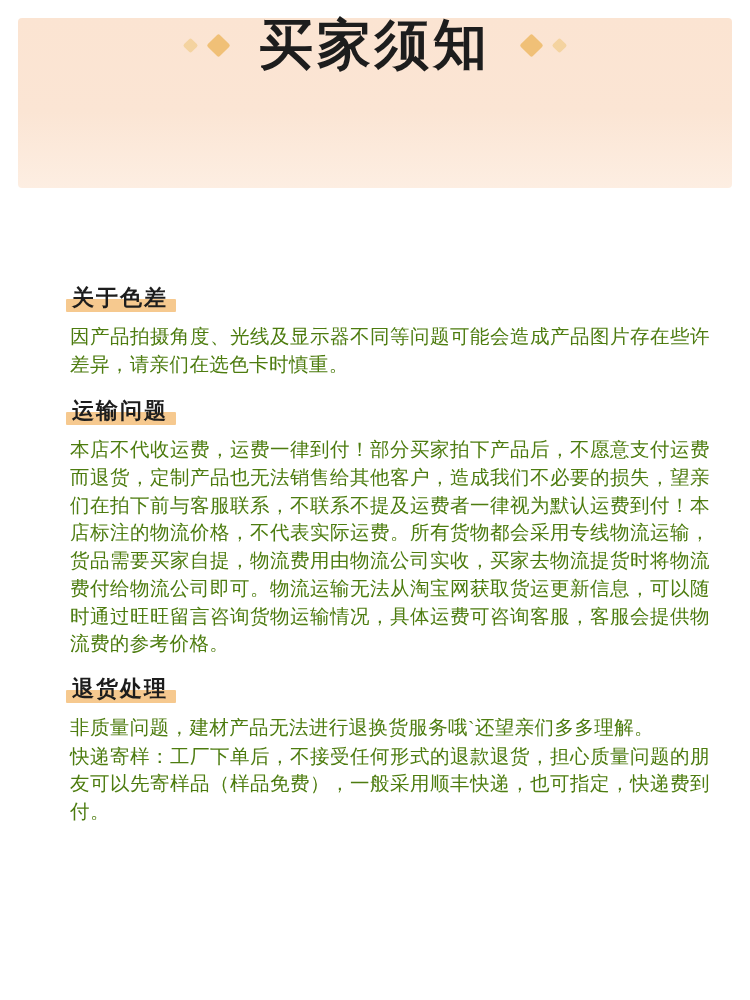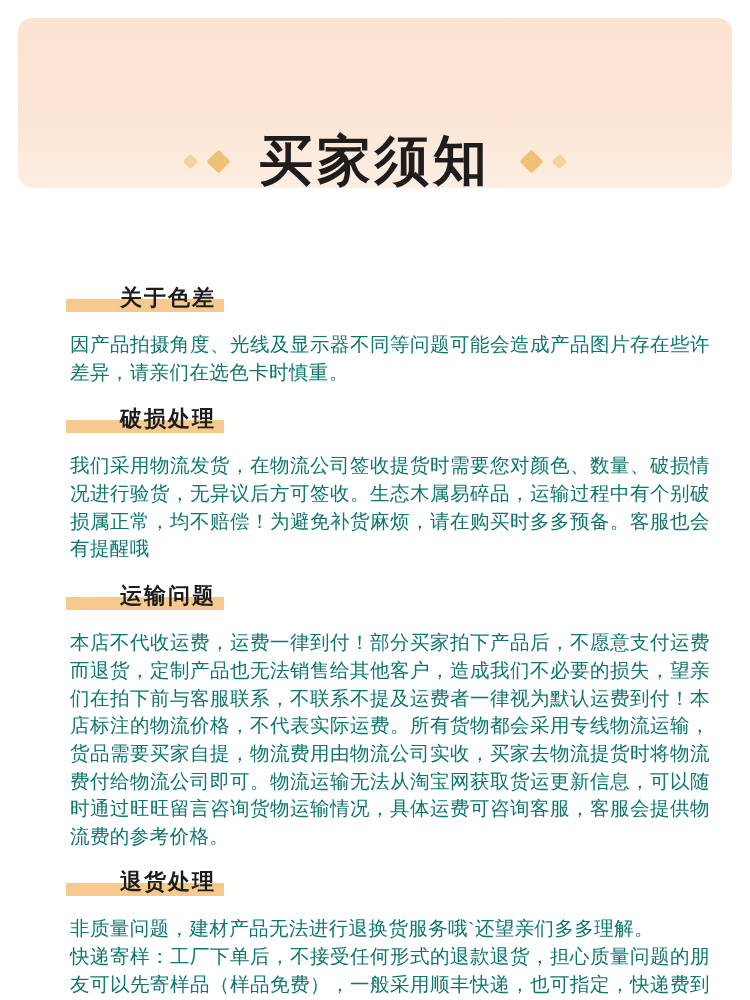--- a/index.html
+++ b/index.html
@@ -22,23 +22,23 @@
   }
 
   
   .banner {
     position: absolute;
     left: 18px;
     top: 18px;
     width: 714px;
     height: 170px;
     background: linear-gradient(180deg, #fbe4d2 0%, #fbe5d4 55%, #fdeee2 100%);
-    border-radius: 14px;
+    border-radius: 4px;
     display: flex;
-    align-items: flex-end;
+    align-items: flex-start;
     justify-content: center;
   }
   .banner-inner {
     display: flex;
     align-items: center;
     gap: 18px;
   }
   .title {
     font-family: "DejaVu Sans", "Liberation Sans", sans-serif;
     font-weight: bold;
@@ -94,29 +94,28 @@
   }
   .sec-head .txt {
     position: relative;
     z-index: 1;
     font-family: "DejaVu Sans", "Liberation Sans", sans-serif;
     font-weight: bold;
     font-size: 22px;
     letter-spacing: 2px;
     color: #1d1d1d;
     padding: 0 2px;
-    margin-left: 48px;
   }
   .para {
     font-size: 19.5px;
     line-height: 1.42;
     letter-spacing: 0.4px;
-    color: #0f766e;
+    color: #4d7c0f;
     text-align: justify;
-    margin: 16px 0 0 0;
+    margin: 8px 0 0 0;
   }
   .para + .para {
     margin-top: 1px;
   }
   .s-color { margin-bottom: 18px; }
   .s-damage { margin-bottom: 18px; }
   .s-return { margin-bottom: 18px; }
 </style>
 </head>
 <body>
@@ -140,27 +139,20 @@
   <div class="content">
 
     <div class="section s-color">
       <div class="sec-head">
         <span class="hl"></span>
         <span class="txt">关于色差</span>
       </div>
       <p class="para">因产品拍摄角度、光线及显示器不同等问题可能会造成产品图片存在些许差异，请亲们在选色卡时慎重。</p>
     </div>
 
-    <div class="section s-damage">
-      <div class="sec-head">
-        <span class="hl"></span>
-        <span class="txt">破损处理</span>
-      </div>
-      <p class="para">我们采用物流发货，在物流公司签收提货时需要您对颜色、数量、破损情况进行验货，无异议后方可签收。生态木属易碎品，运输过程中有个别破损属正常，均不赔偿！为避免补货麻烦，请在购买时多多预备。客服也会有提醒哦</p>
-    </div>
 
     <div class="section s-shipping">
       <div class="sec-head">
         <span class="hl"></span>
         <span class="txt">运输问题</span>
       </div>
       <p class="para">本店不代收运费，运费一律到付！部分买家拍下产品后，不愿意支付运费而退货，定制产品也无法销售给其他客户，造成我们不必要的损失，望亲们在拍下前与客服联系，不联系不提及运费者一律视为默认运费到付！本店标注的物流价格，不代表实际运费。所有货物都会采用专线物流运输，货品需要买家自提，物流费用由物流公司实收，买家去物流提货时将物流费付给物流公司即可。物流运输无法从淘宝网获取货运更新信息，可以随时通过旺旺留言咨询货物运输情况，具体运费可咨询客服，客服会提供物流费的参考价格。</p>
     </div>
 
     <div class="section s-return">

